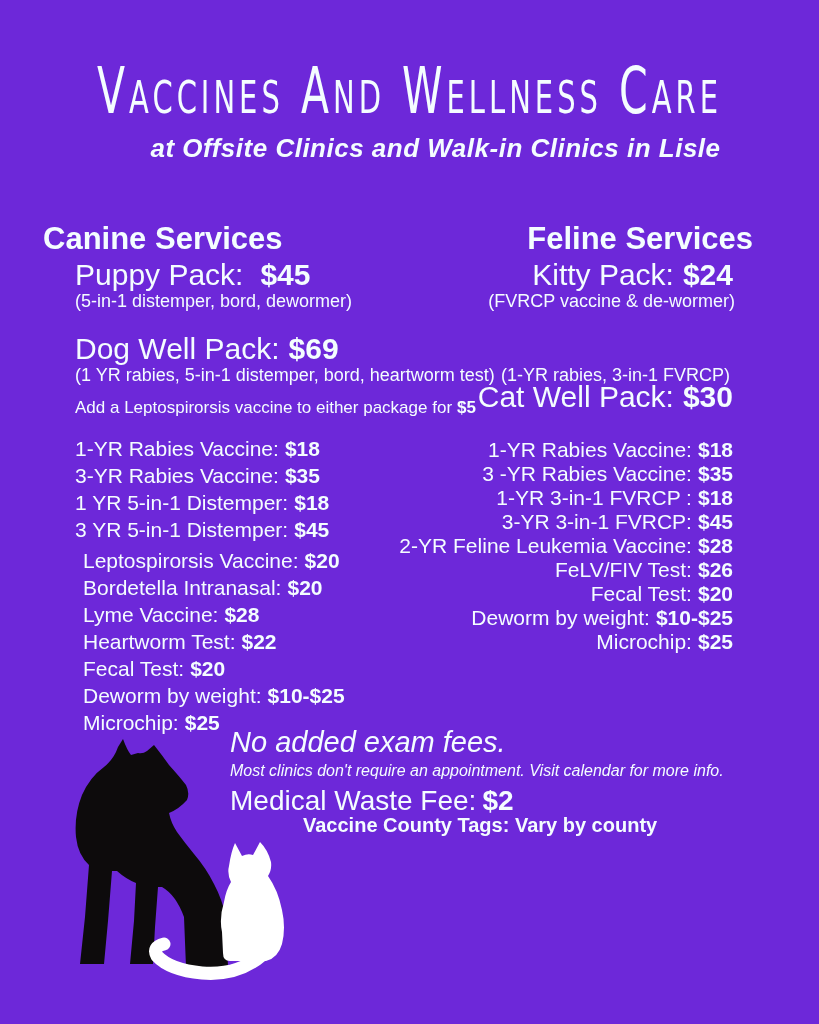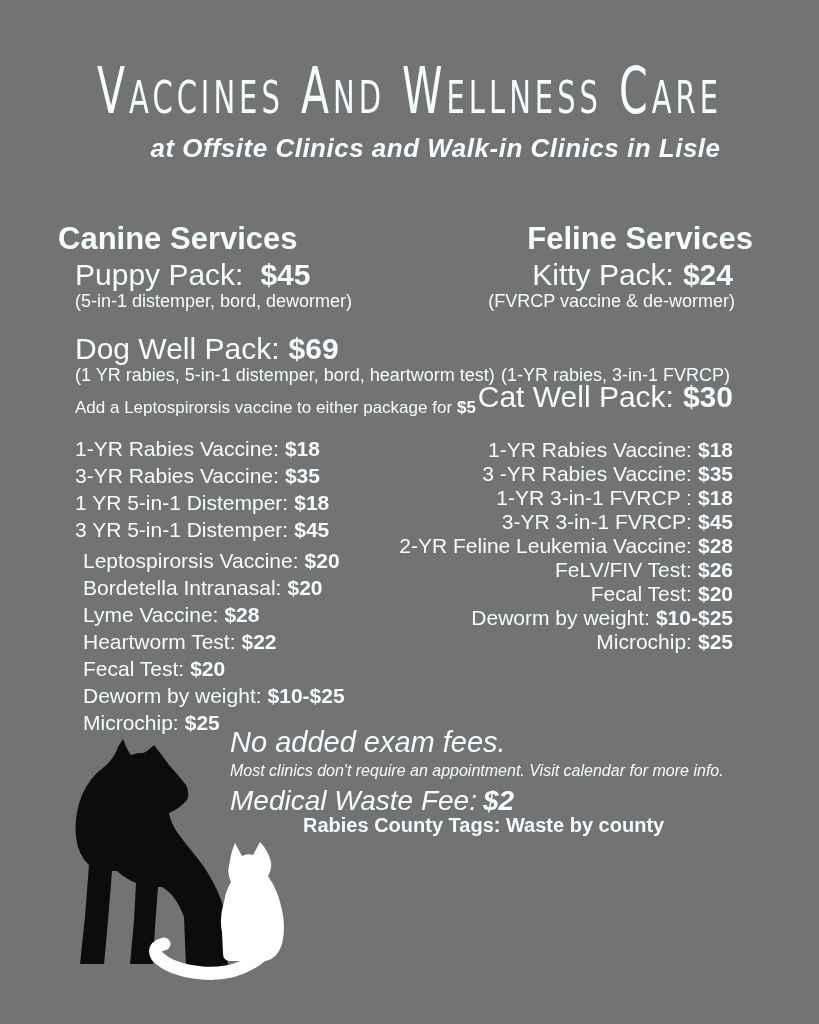--- a/index.html
+++ b/index.html
@@ -1,20 +1,20 @@
 <!DOCTYPE html>
 <html><head>
 <meta charset="utf-8">
 <style>
   html,body{margin:0;padding:0;background:#555;}
   .poster{
     position:relative;
     width:819px;height:1024px;
     margin:0 auto;
-    background:#737373;
+    background:#6d28d9;
     overflow:hidden;
     font-family:"Liberation Sans", sans-serif;
     color:#f4fdff;
     -webkit-font-smoothing:antialiased;
   }
   .abs{position:absolute;}
   
   .title{
     top:54px;left:0;right:0;
     text-align:center;
@@ -50,36 +50,36 @@
   .addon .item-price{margin-left:5px;}
   
   .price-list{font-size:21px;}
   .price-list .svc-line{line-height:27px;white-space:nowrap;}
   .price-list.tight .svc-line{line-height:24px;}
   .item-price{font-weight:700;margin-left:6px;}
   .right-align{text-align:right;}
   
   .no-fees{font-size:29px;font-style:italic;font-weight:400;white-space:nowrap;}
   .appt-note{font-size:16px;font-style:italic;font-weight:400;white-space:nowrap;}
-  .waste-fee{font-size:28px;font-style:italic;font-weight:400;white-space:nowrap;}
+  .waste-fee{font-size:28px;font-weight:400;white-space:nowrap;}
   .waste-fee .item-price{font-weight:700;}
   .tags-note{font-size:20px;font-weight:700;white-space:nowrap;}
   
   .dog-svg{left:70px;top:737px;width:158px;height:232px;z-index:1;}
   .cat-svg{left:140px;top:840px;width:148px;height:142px;z-index:2;}
 </style>
 </head>
 <body>
 
 <div class="poster">
 
   <div class="abs title">Vaccines and Wellness Care</div>
   <div class="abs subtitle">at Offsite Clinics and Walk-in Clinics in Lisle</div>
 
-  <div class="abs section-heading" style="left:58px;top:221px;">Canine Services</div>
+  <div class="abs section-heading" style="left:43px;top:221px;">Canine Services</div>
 
   <div class="abs pack-name" style="left:75px;top:258px;">
     <span>Puppy Pack:</span><span class="pack-price wide-gap">$45</span>
   </div>
   <div class="abs pack-detail" style="left:75px;top:291px;">(5-in-1 distemper, bord, dewormer)</div>
 
   <div class="abs pack-name" style="left:75px;top:332px;">
     <span>Dog Well Pack:</span><span class="pack-price">$69</span>
   </div>
   <div class="abs pack-detail" style="left:75px;top:365px;">(1 YR rabies, 5-in-1 distemper, bord, heartworm test)</div>
@@ -127,21 +127,21 @@
     <div class="svc-line"><span>Fecal Test:</span><span class="item-price">$20</span></div>
     <div class="svc-line"><span>Deworm by weight:</span><span class="item-price">$10-$25</span></div>
     <div class="svc-line"><span>Microchip:</span><span class="item-price">$25</span></div>
   </div>
 
   <div class="abs no-fees" style="left:230px;top:726px;">No added exam fees.</div>
   <div class="abs appt-note" style="left:230px;top:762px;">Most clinics don't require an appointment. Visit calendar for more info.</div>
   <div class="abs waste-fee" style="left:230px;top:785px;">
     <span>Medical Waste Fee:</span><span class="item-price">$2</span>
   </div>
-  <div class="abs tags-note" style="left:303px;top:814px;">Rabies County Tags: Waste by county</div>
+  <div class="abs tags-note" style="left:303px;top:814px;">Vaccine County Tags: Vary by county</div>
 
   <svg class="abs dog-svg" viewBox="0 0 158 232" aria-hidden="true">
     <path fill="#0d0b0c" d="
       M53,2
       Q57,13 61,18 L68,16 Q73,17 77,14 L84,8
       Q92,18 99,28 Q109,39 116,48
       Q120,56 117,63 Q109,72 99,76
       Q101,86 107,95 Q115,106 124,117
       Q136,131 144,147 Q152,162 156,180
       L158,230 L116,230 L114,180

